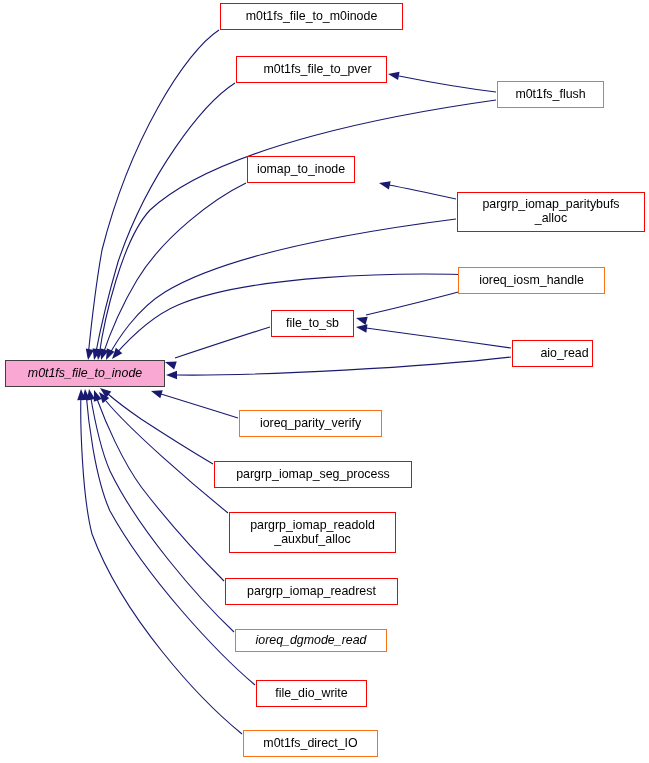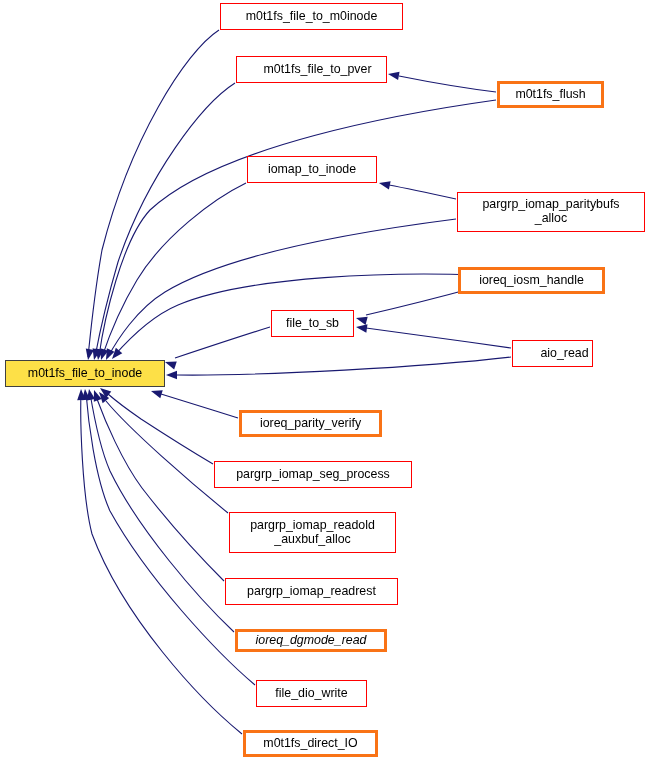--- a/index.html
+++ b/index.html
@@ -33,25 +33,26 @@
     background: #ffffff;
     border: 1px solid #ff0000;
     color: #000000;
     font-size: 12.4px;
     line-height: 1.12;
     white-space: pre-line;
     letter-spacing: 0px;
     z-index: 5;
   }
   .node.black {
-    border: 3px solid #f97316;
+    border: 1px solid #f97316;
   }
   .node.current {
-    background: #fde047;
+    background: #f9a8d4;
     border: 1px solid #404040;
+    font-style: italic;
   }
 </style>
 </head>
 <body>
 
 <div id="graph">
   <svg id="edges" viewBox="0 0 649 763" width="649" height="763">
       <g>
         <path d="M 219,30 C 185,52 130,140 102,250 C 94,295 90,338 88,357" fill="none" stroke="#191970" stroke-width="1.1"></path>
         <polygon points="0,0 -11,-4.2 -11,4.2" fill="#191970" transform="translate(88,360) rotate(100)"></polygon>
@@ -127,21 +128,21 @@
       <g>
         <path d="M 242,734 C 199,699 123,617 92,534 C 82,495 80,421 81,393" fill="none" stroke="#191970" stroke-width="1.1"></path>
         <polygon points="0,0 -11,-4.2 -11,4.2" fill="#191970" transform="translate(81,389) rotate(268)"></polygon>
       </g>
     </svg>
   <div id="nodes">
       <div class="node current" style="left: 5px; top: 360px; width: 160px; height: 27px;"><span>m0t1fs_file_to_inode</span></div>
       <div class="node" style="left: 220px; top: 3px; width: 183px; height: 27px; text-align: right;"><span>m0t1fs_file_to_m0inode</span></div>
       <div class="node" style="left: 236px; top: 56px; width: 151px; height: 27px; padding-left: 12px;"><span>m0t1fs_file_to_pver</span></div>
       <div class="node black" style="left: 497px; top: 81px; width: 107px; height: 27px;"><span>m0t1fs_flush</span></div>
-      <div class="node" style="left: 247px; top: 156px; width: 130px; height: 27px;"><span>iomap_to_inode</span></div>
+      <div class="node" style="left: 247px; top: 156px; width: 108px; height: 27px;"><span>iomap_to_inode</span></div>
       <div class="node" style="left: 457px; top: 192px; width: 188px; height: 40px;"><span>pargrp_iomap_paritybufs
 _alloc</span></div>
       <div class="node black" style="left: 458px; top: 267px; width: 147px; height: 27px;"><span>ioreq_iosm_handle</span></div>
       <div class="node" style="left: 271px; top: 310px; width: 83px; height: 27px;"><span>file_to_sb</span></div>
       <div class="node" style="left: 512px; top: 340px; width: 81px; height: 27px; padding-left: 24px;"><span>aio_read</span></div>
       <div class="node black" style="left: 239px; top: 410px; width: 143px; height: 27px;"><span>ioreq_parity_verify</span></div>
       <div class="node" style="left: 214px; top: 461px; width: 198px; height: 27px;"><span>pargrp_iomap_seg_process</span></div>
       <div class="node" style="left: 229px; top: 512px; width: 167px; height: 41px;"><span>pargrp_iomap_readold
 _auxbuf_alloc</span></div>
       <div class="node" style="left: 225px; top: 578px; width: 173px; height: 27px;"><span>pargrp_iomap_readrest</span></div>

